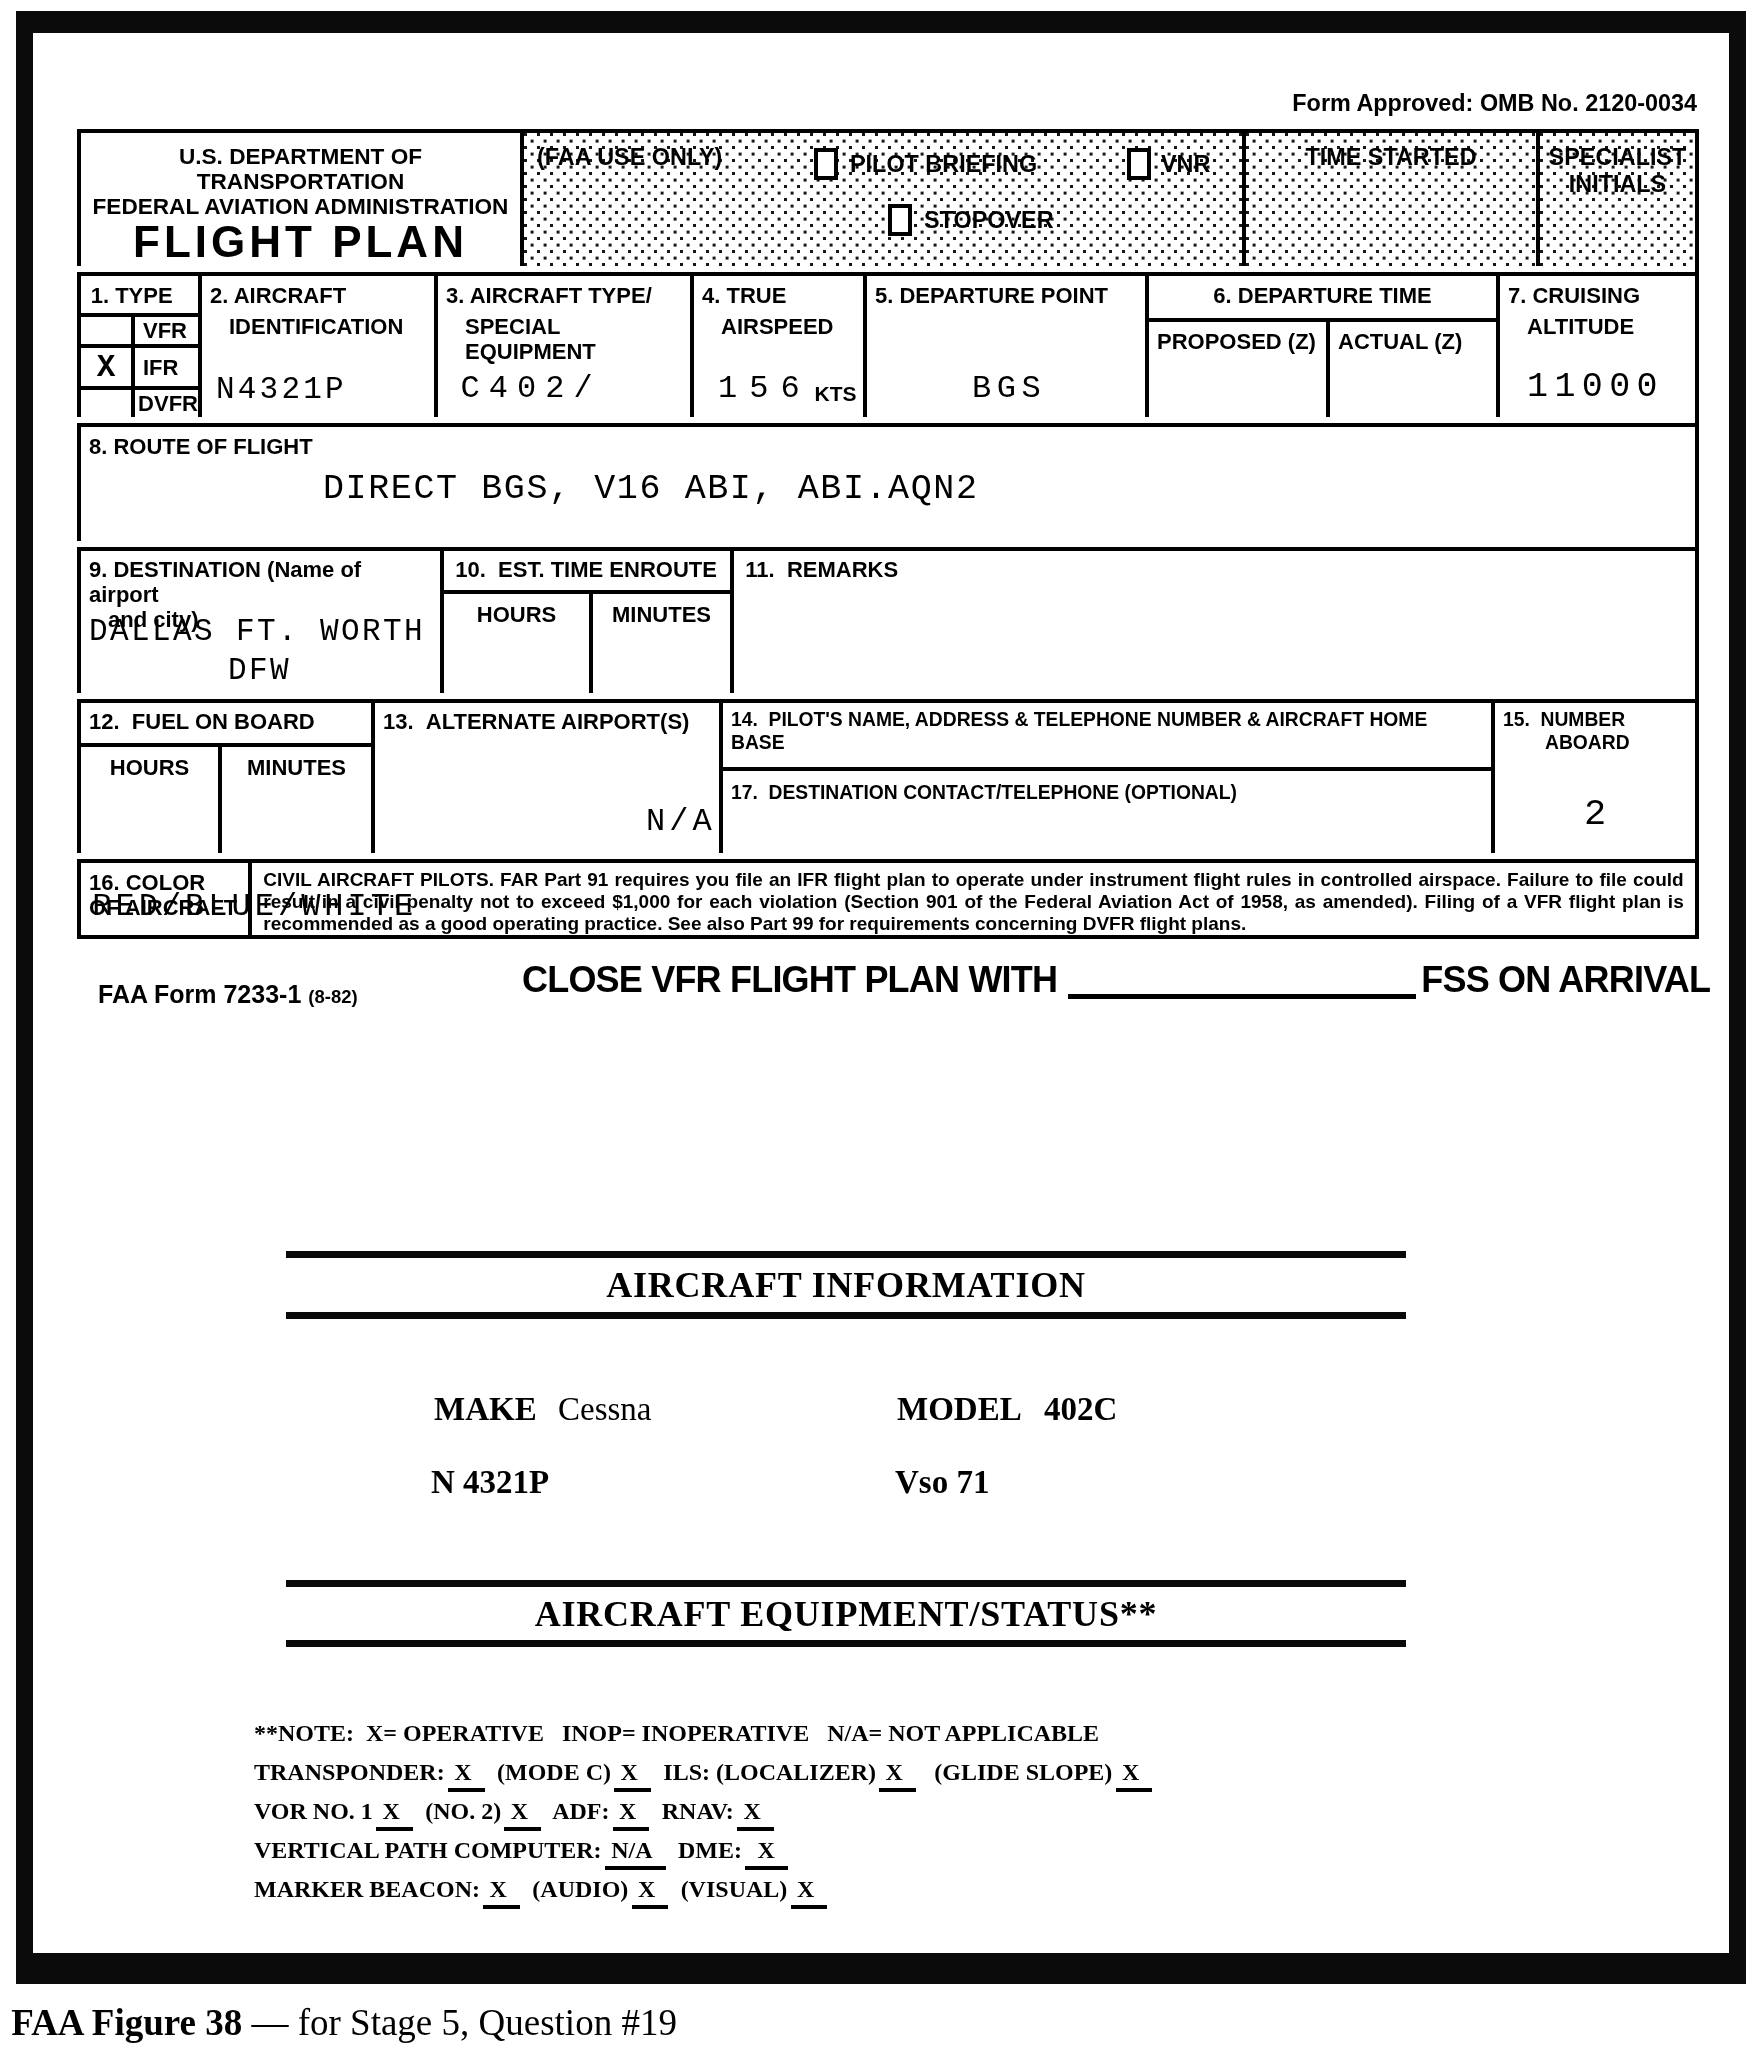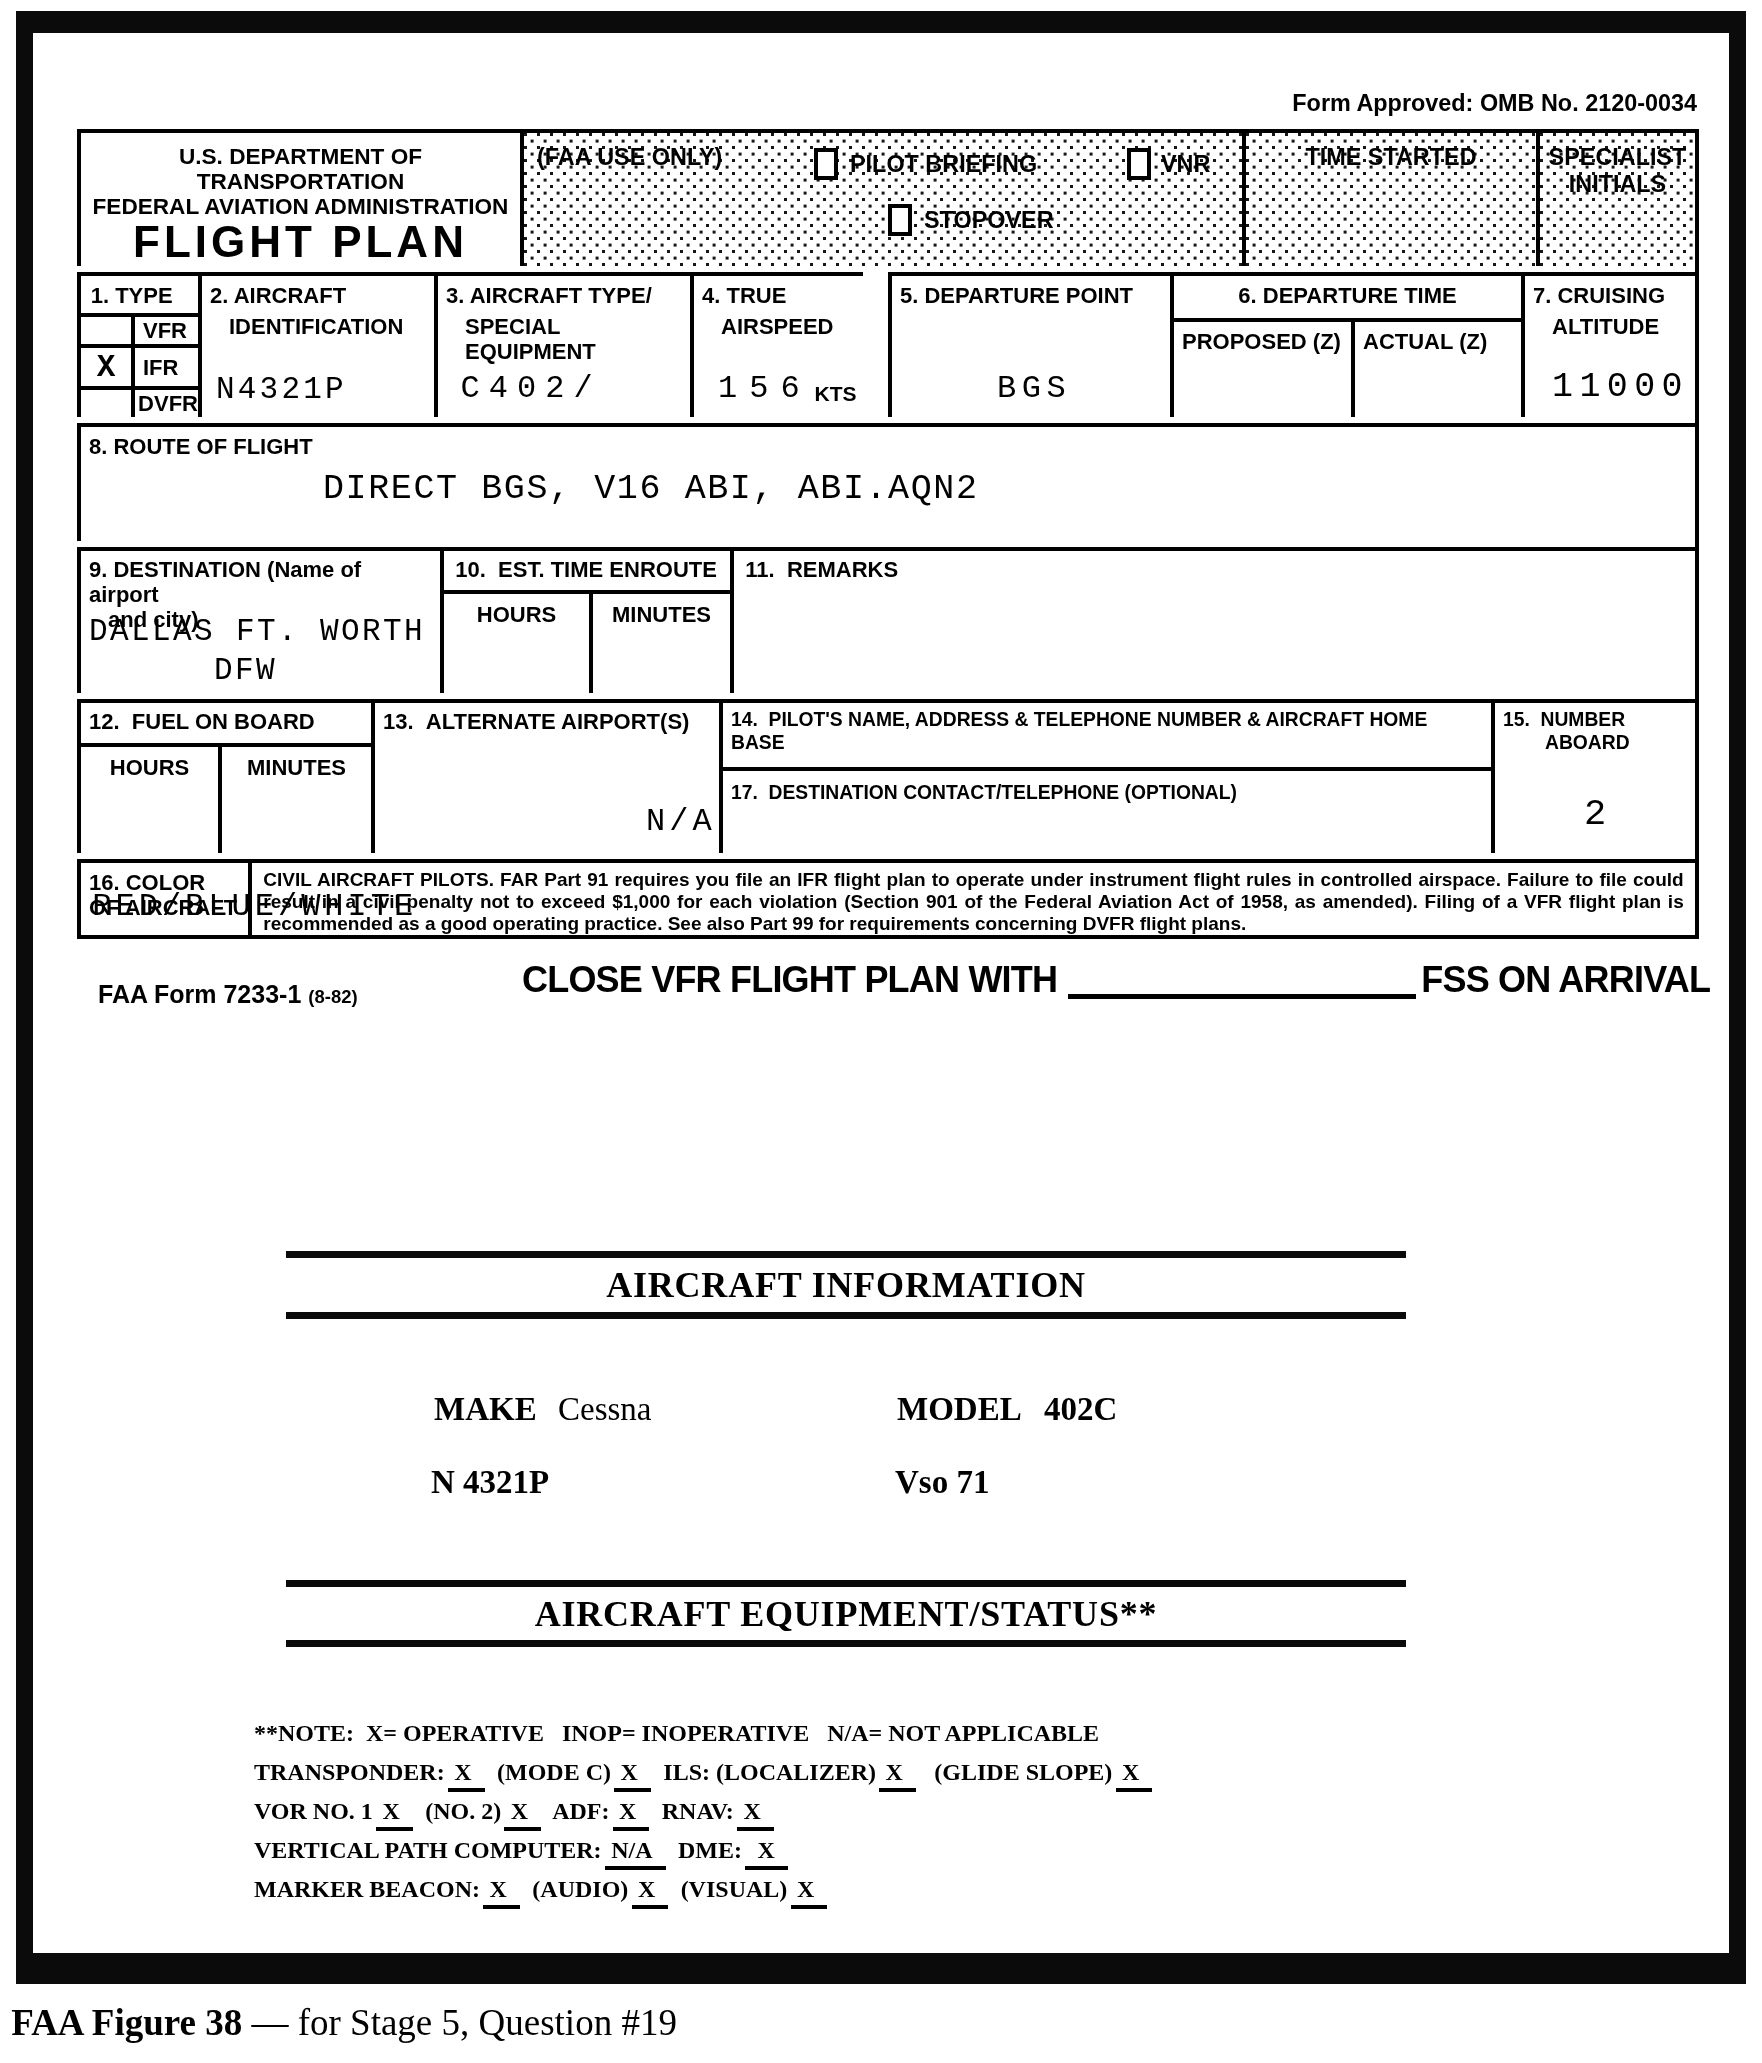--- a/index.html
+++ b/index.html
@@ -123,21 +123,21 @@
         <div class="lbl pad">3. AIRCRAFT TYPE/</div>
         <div class="lbl ind">SPECIAL EQUIPMENT</div>
         <div class="val" style="left:22.6px;bottom:9.7px;letter-spacing:9px;">C402/</div>
       </div>
       <div class="cell" style="width:173px;">
         <div class="lbl pad">4. TRUE</div>
         <div class="lbl ind">AIRSPEED</div>
         <div class="val" style="left:24px;bottom:9.7px;letter-spacing:12px;">156</div>
         <div class="lbl" style="position:absolute;right:6.4px;bottom:11.3px;font-size:21px;">KTS</div>
       </div>
-      <div class="cell" style="width:282px;margin-left:25px;">
+      <div class="cell" style="width:282px;">
         <div class="lbl pad">5. DEPARTURE POINT</div>
         <div class="val" style="left:105px;bottom:9.7px;letter-spacing:5.6px;">BGS</div>
       </div>
       <div class="cell" style="width:351px;display:flex;flex-direction:column;">
         <div class="subhead lbl ctr" style="height:42px;">6. DEPARTURE TIME</div>
         <div class="subrow">
           <div class="subcell" style="width:177px;">
             <div class="lbl pad">PROPOSED (Z)</div>
             <div class="val" style="left:16px;bottom:8px;"></div>
           </div>
@@ -159,21 +159,21 @@
         <div class="lbl pad">8. ROUTE OF FLIGHT</div>
         <div class="val" style="left:242px;top:42px;font-size:35px;letter-spacing:1.6px;">DIRECT BGS, V16 ABI, ABI.AQN2</div>
       </div>
     </div>
 
     <div class="row" style="height:148px;">
       <div class="cell" style="width:363px;">
         <div class="lbl pad" style="padding-bottom:0;">9. DESTINATION (Name of airport</div>
         <div class="lbl ind">and city)</div>
         <div class="val" style="left:8px;top:63px;font-size:31px;letter-spacing:2.4px;">DALLAS FT. WORTH</div>
-        <div class="val" style="left:133px;top:102px;font-size:31px;letter-spacing:2.4px;">DFW</div>
+        <div class="val" style="left:147px;top:102px;font-size:31px;letter-spacing:2.4px;">DFW</div>
       </div>
       <div class="cell" style="width:290px;display:flex;flex-direction:column;">
         <div class="subhead lbl" style="height:39px;padding-left:11.3px;">10. &nbsp;EST. TIME ENROUTE</div>
         <div class="subrow">
           <div class="subcell ctr" style="width:145px;">
             <div class="lbl" style="margin-top:8px;">HOURS</div>
             <div class="val" style="left:32px;bottom:6.4px;"></div>
           </div>
           <div class="subcell ctr grow">
             <div class="lbl" style="margin-top:8px;">MINUTES</div>

